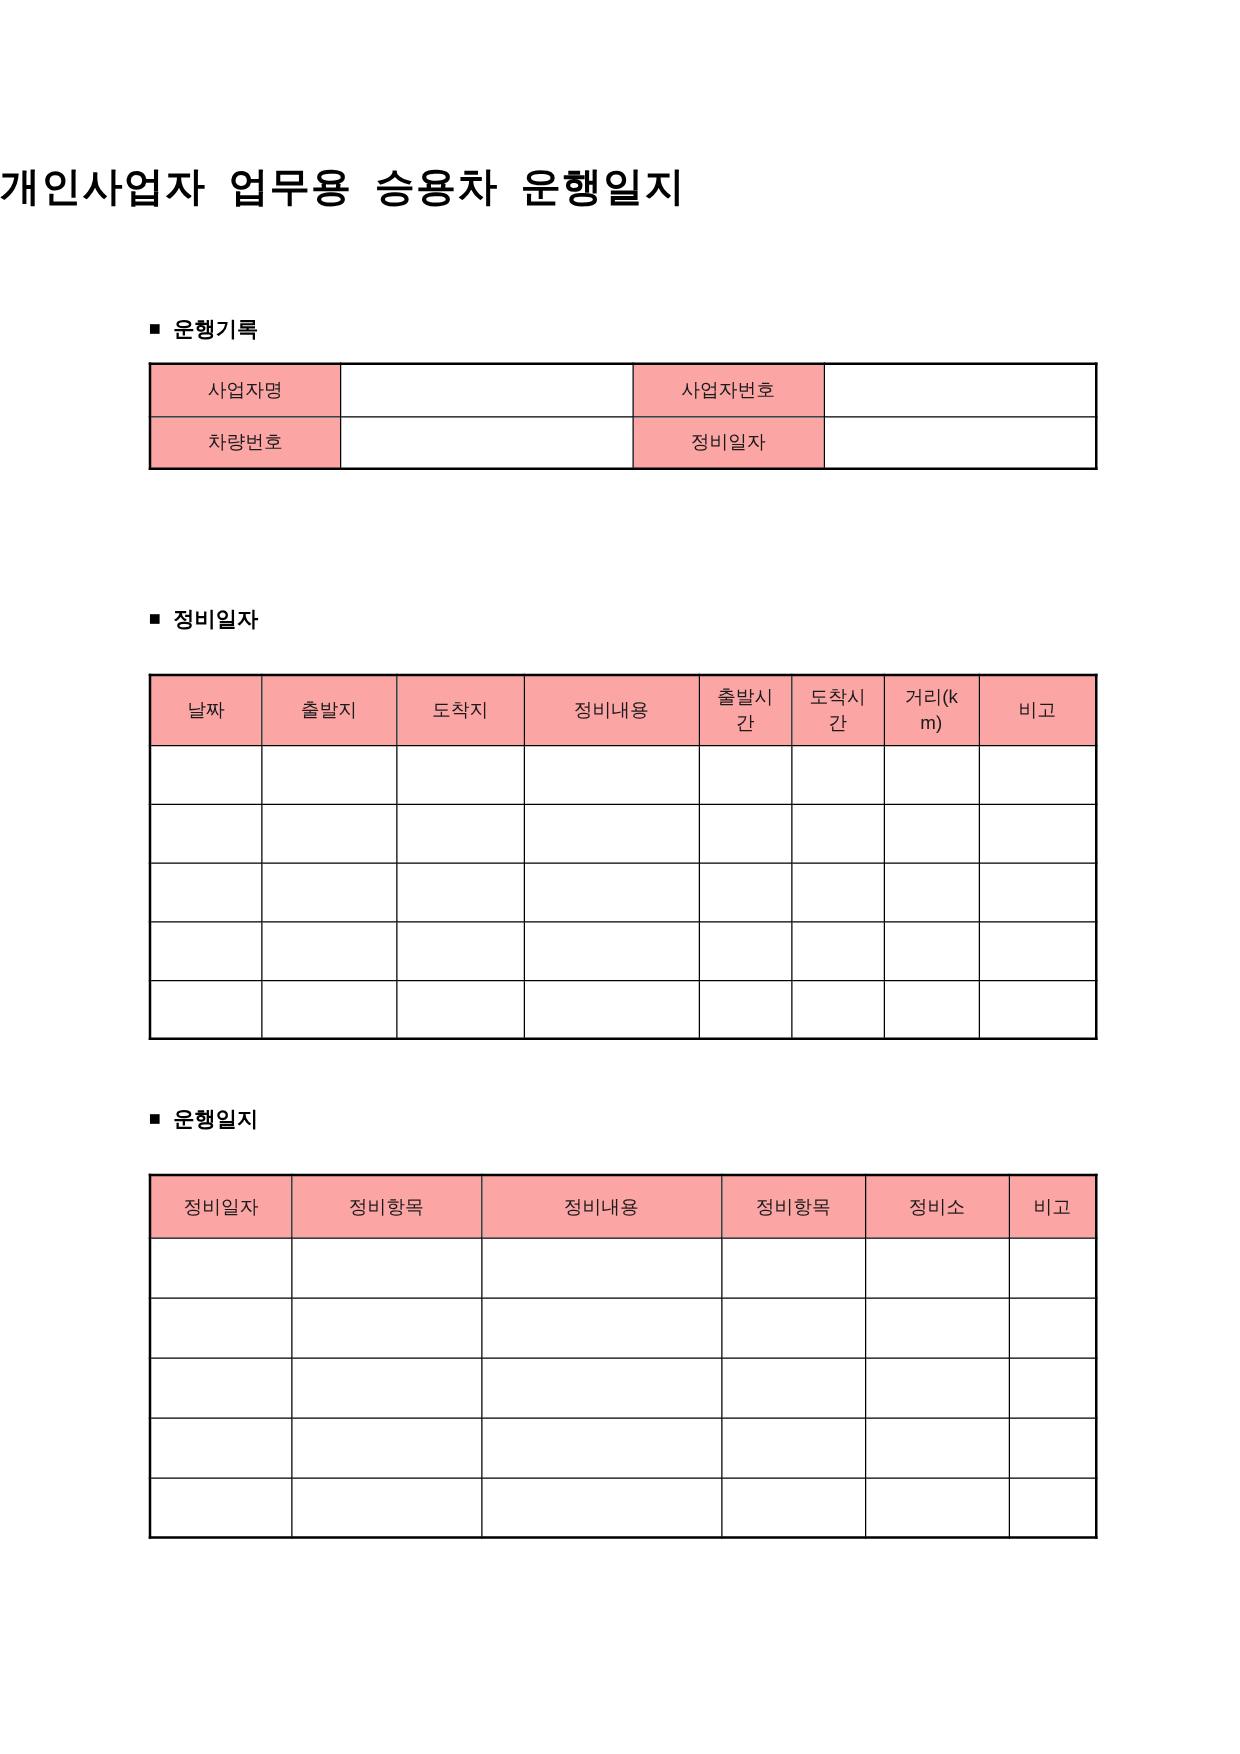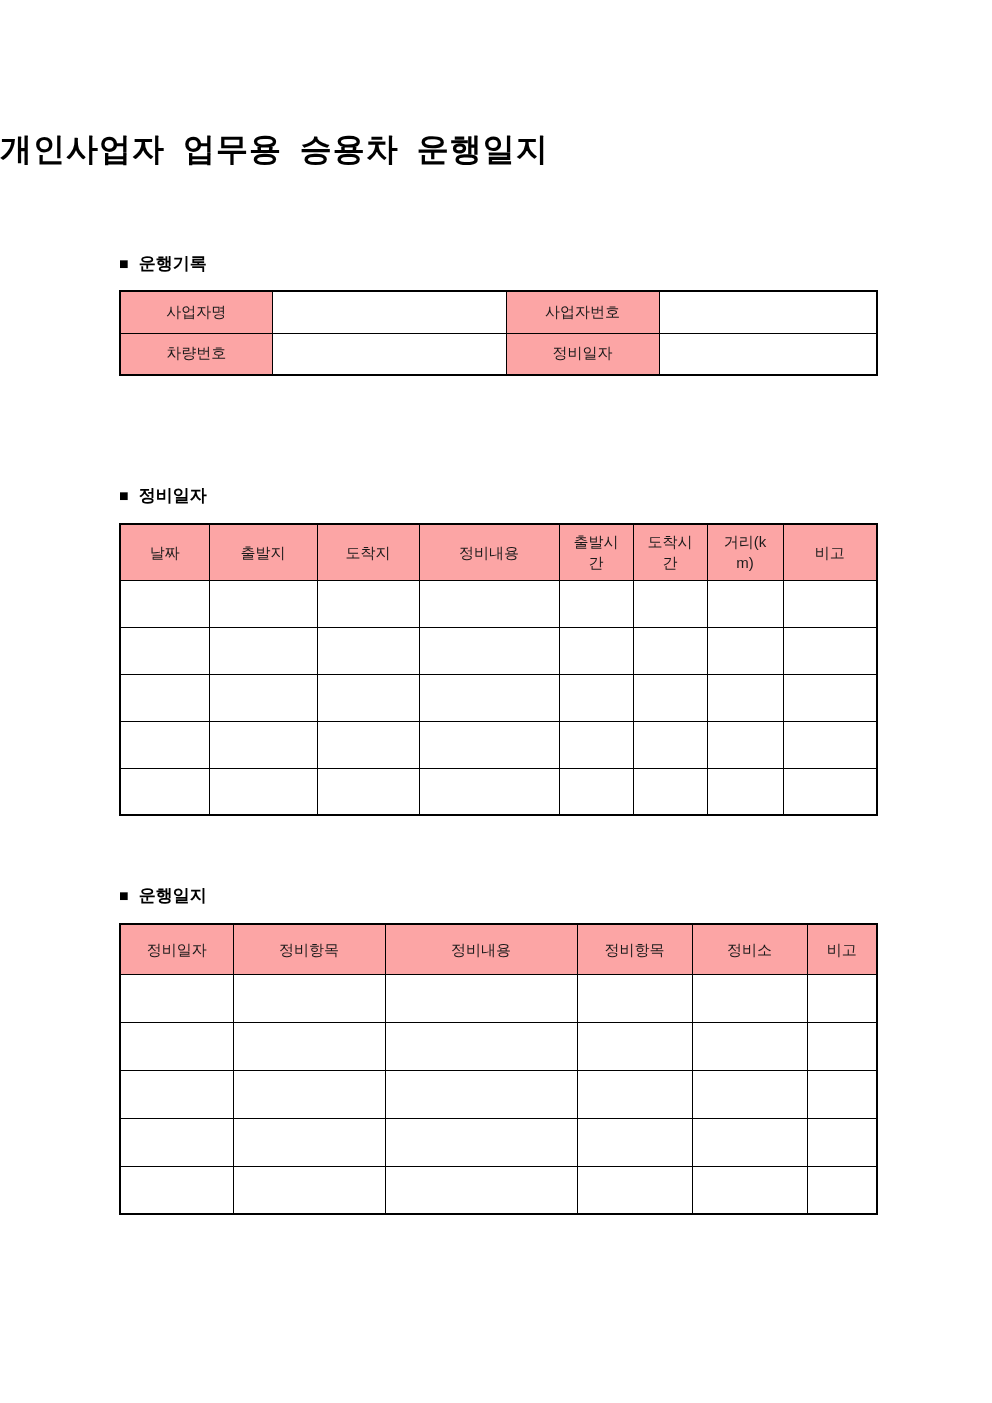--- a/index.html
+++ b/index.html
@@ -46,21 +46,21 @@
   }
   .sec-head .bullet {
     margin-right: 10px;
     font-size: 16px;
   }
 
   table.tbl {
     border-collapse: collapse;
     table-layout: fixed;
     width: 757px;
-    margin-top: 16px;
+    margin-top: 32px;
     border: 2px solid #000000;
   }
   .block-basic table.tbl { margin-top: 15px; }
 
   table.tbl th,
   table.tbl td {
     border: 1px solid #000000;
     font-size: 15px;
     font-weight: 400;
     text-align: center;

